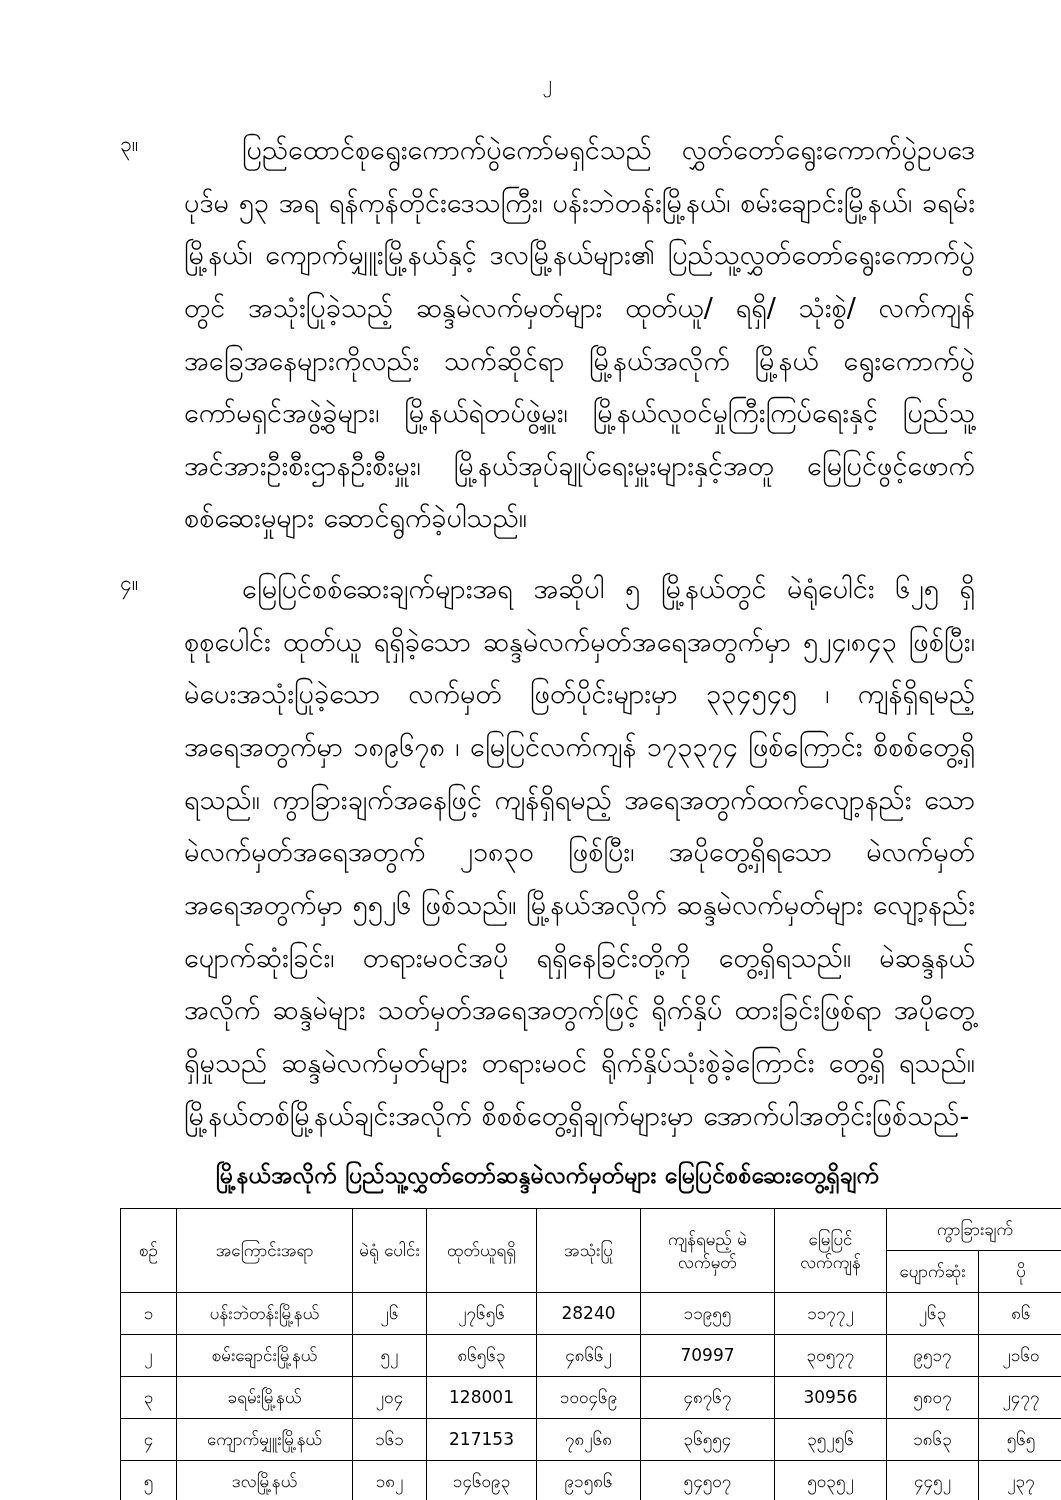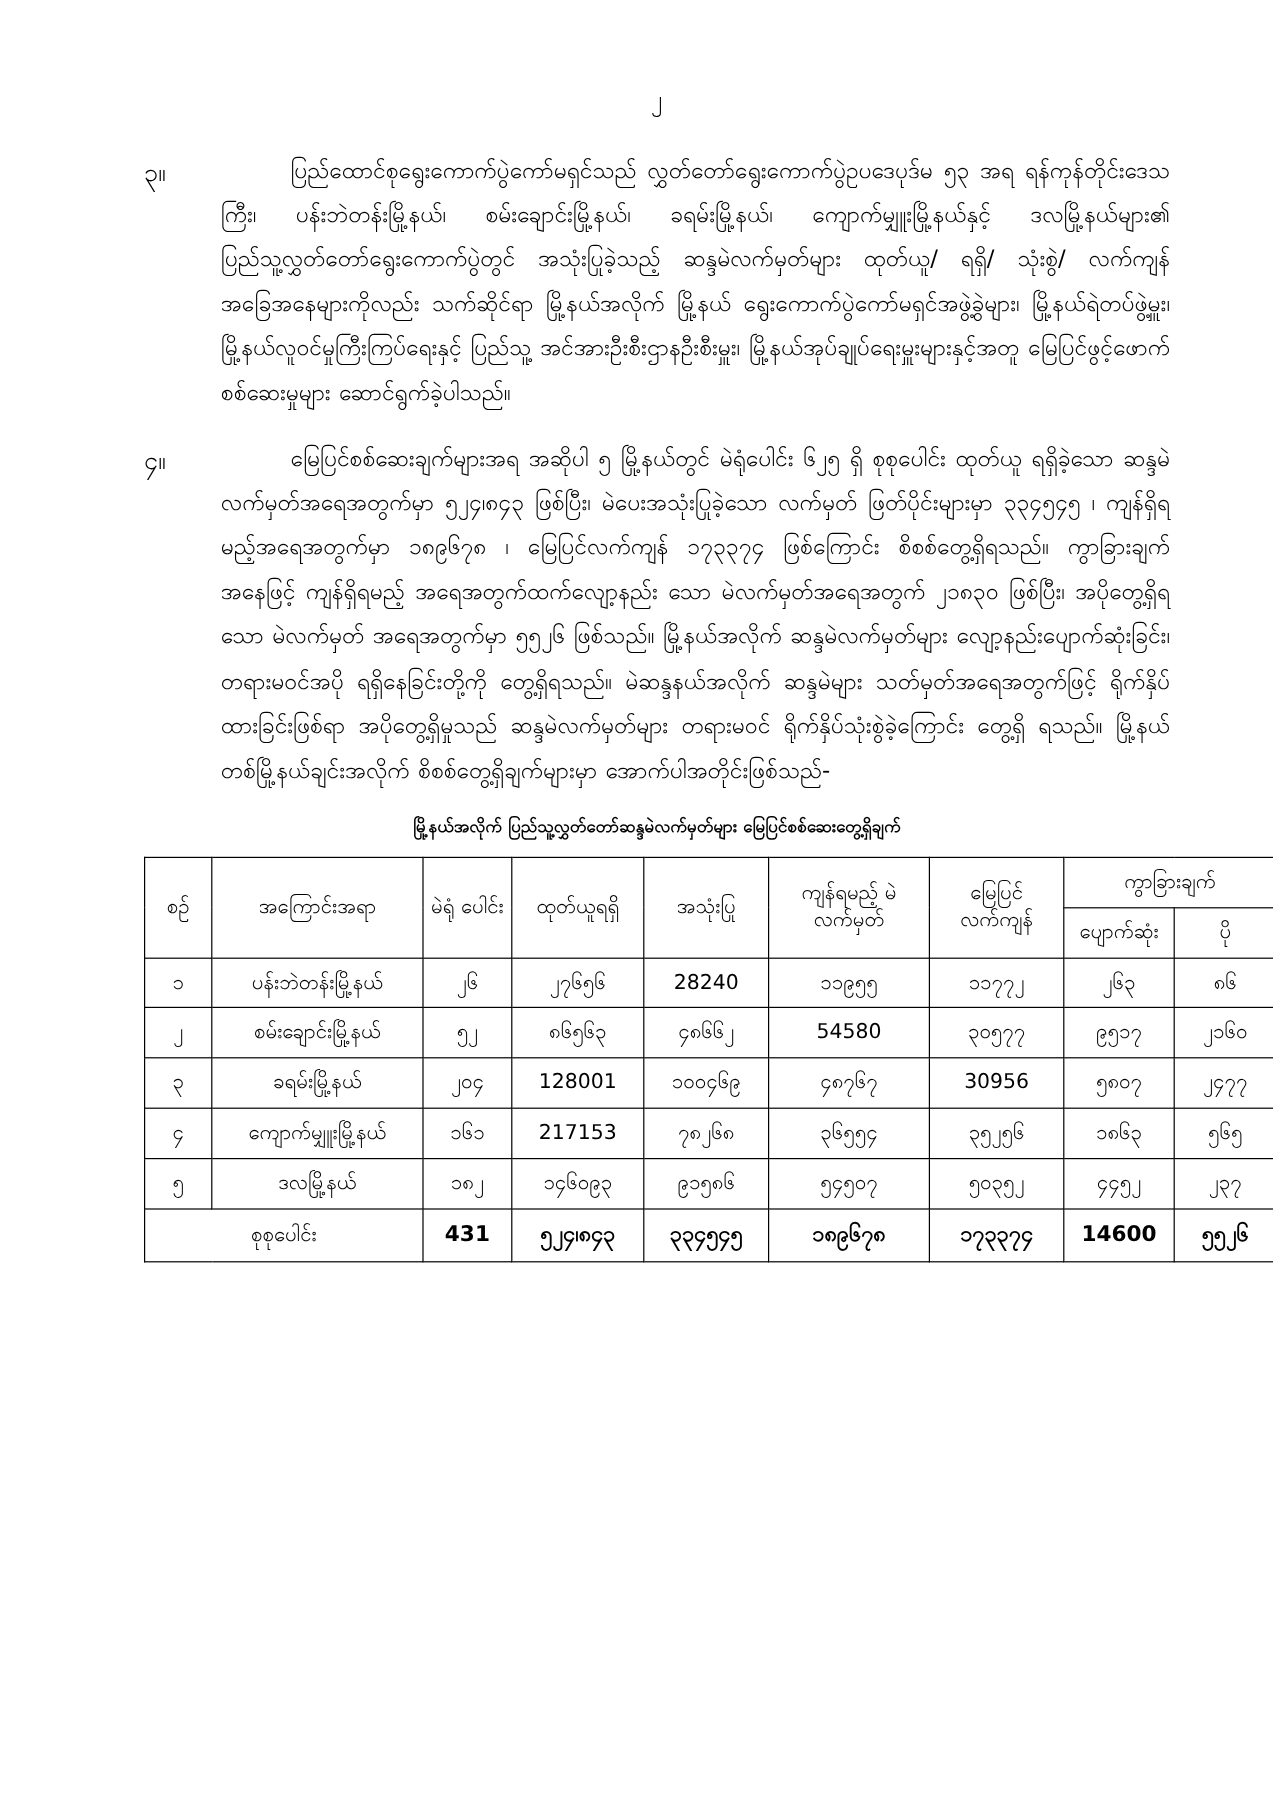--- a/index.html
+++ b/index.html
@@ -34,30 +34,30 @@
     margin-bottom: 18px;
   }
   .para-num {
     flex: 0 0 64px;
     font-size: 21px;
     line-height: 1.95;
     white-space: nowrap;
   }
   .para-body {
     flex: 1 1 auto;
-    font-size: 19px;
+    font-size: 27px;
     line-height: 1.95;
     text-align: justify;
     text-justify: inter-word;
     text-indent: 58px;
     word-spacing: 1px;
   }
   .tbl-title {
     text-align: center;
-    font-size: 14px;
+    font-size: 23px;
     font-weight: bold;
     margin: 14px 0 14px 0;
     letter-spacing: 0.2px;
   }
   table.grid {
     border-collapse: collapse;
     width: 843px;
     margin: 0 auto;
     table-layout: fixed;
   }
@@ -154,21 +154,21 @@
         <td>၁၁၇၇၂</td>
         <td>၂၆၃</td>
         <td>၈၆</td>
       </tr>
       <tr>
         <td>၂</td>
         <td class="subject">စမ်းချောင်းမြို့နယ်</td>
         <td>၅၂</td>
         <td>၈၆၅၆၃</td>
         <td>၄၈၆၆၂</td>
-        <td>54580</td>
+        <td>70997</td>
         <td>၃၀၅၇၇</td>
         <td>၉၅၁၇</td>
         <td>၂၁၆၀</td>
       </tr>
       <tr>
         <td>၃</td>
         <td class="subject">ခရမ်းမြို့နယ်</td>
         <td>၂၀၄</td>
         <td>128001</td>
         <td>၁၀၀၄၆၉</td>

